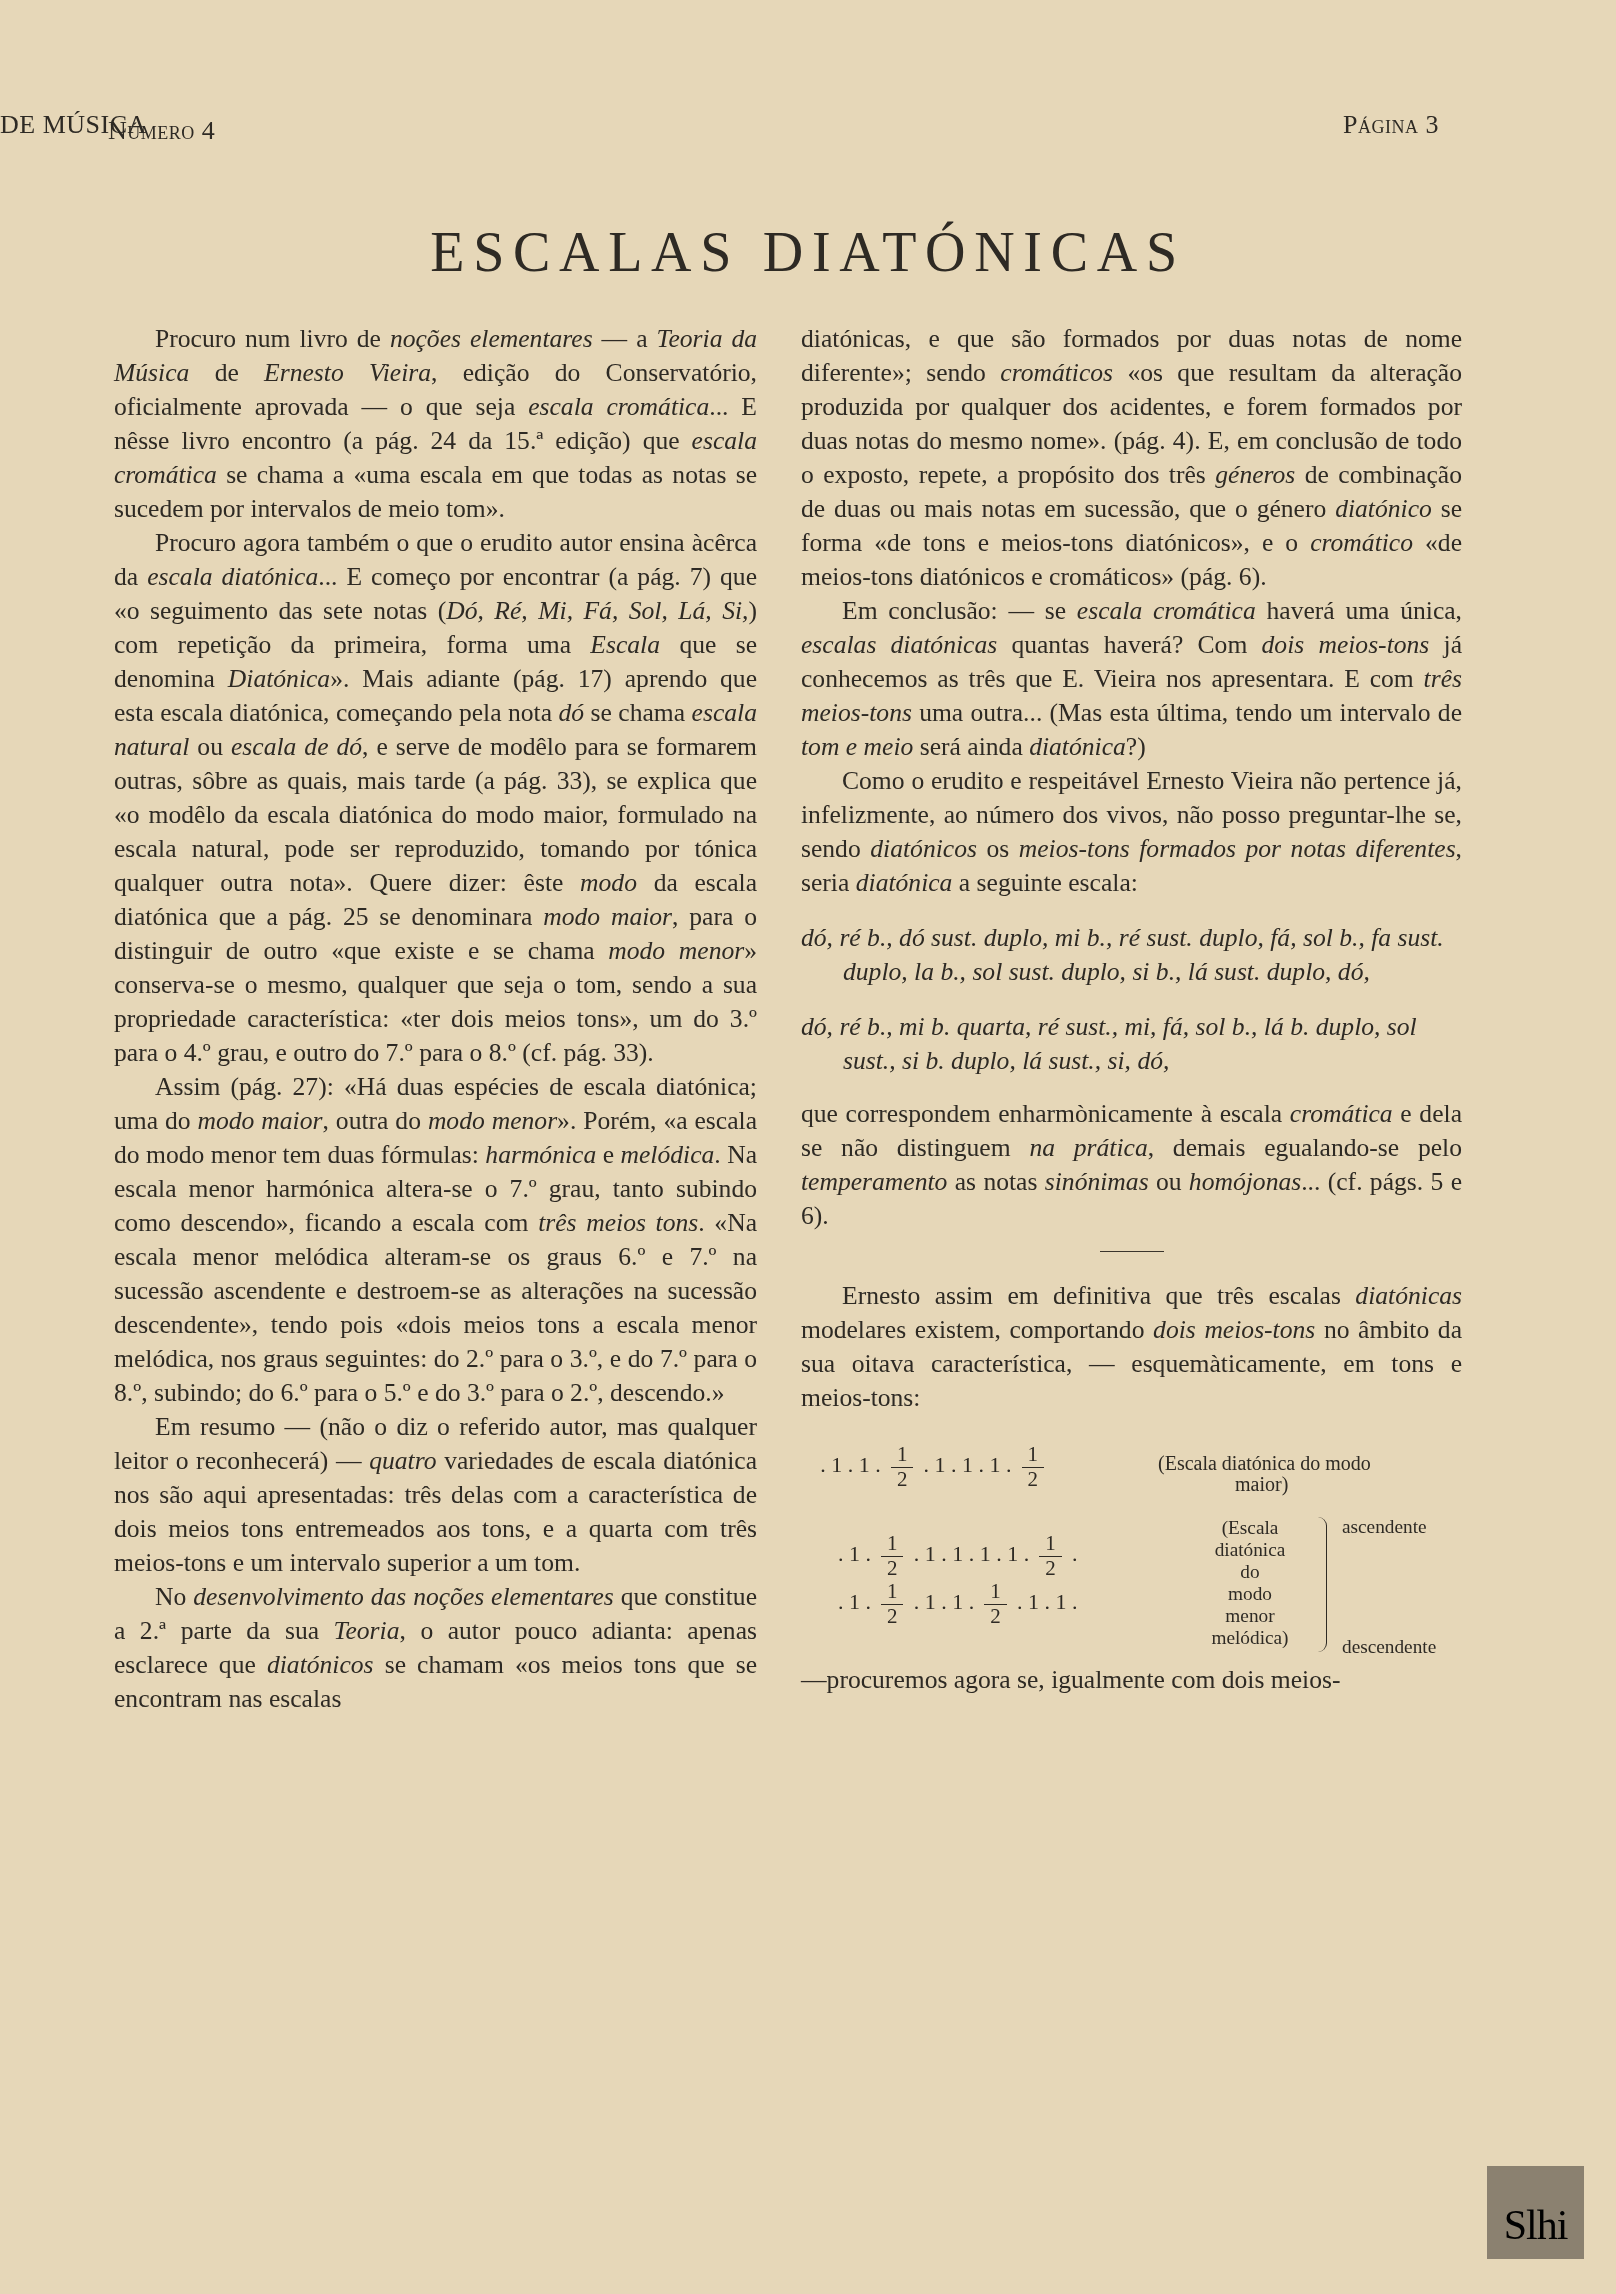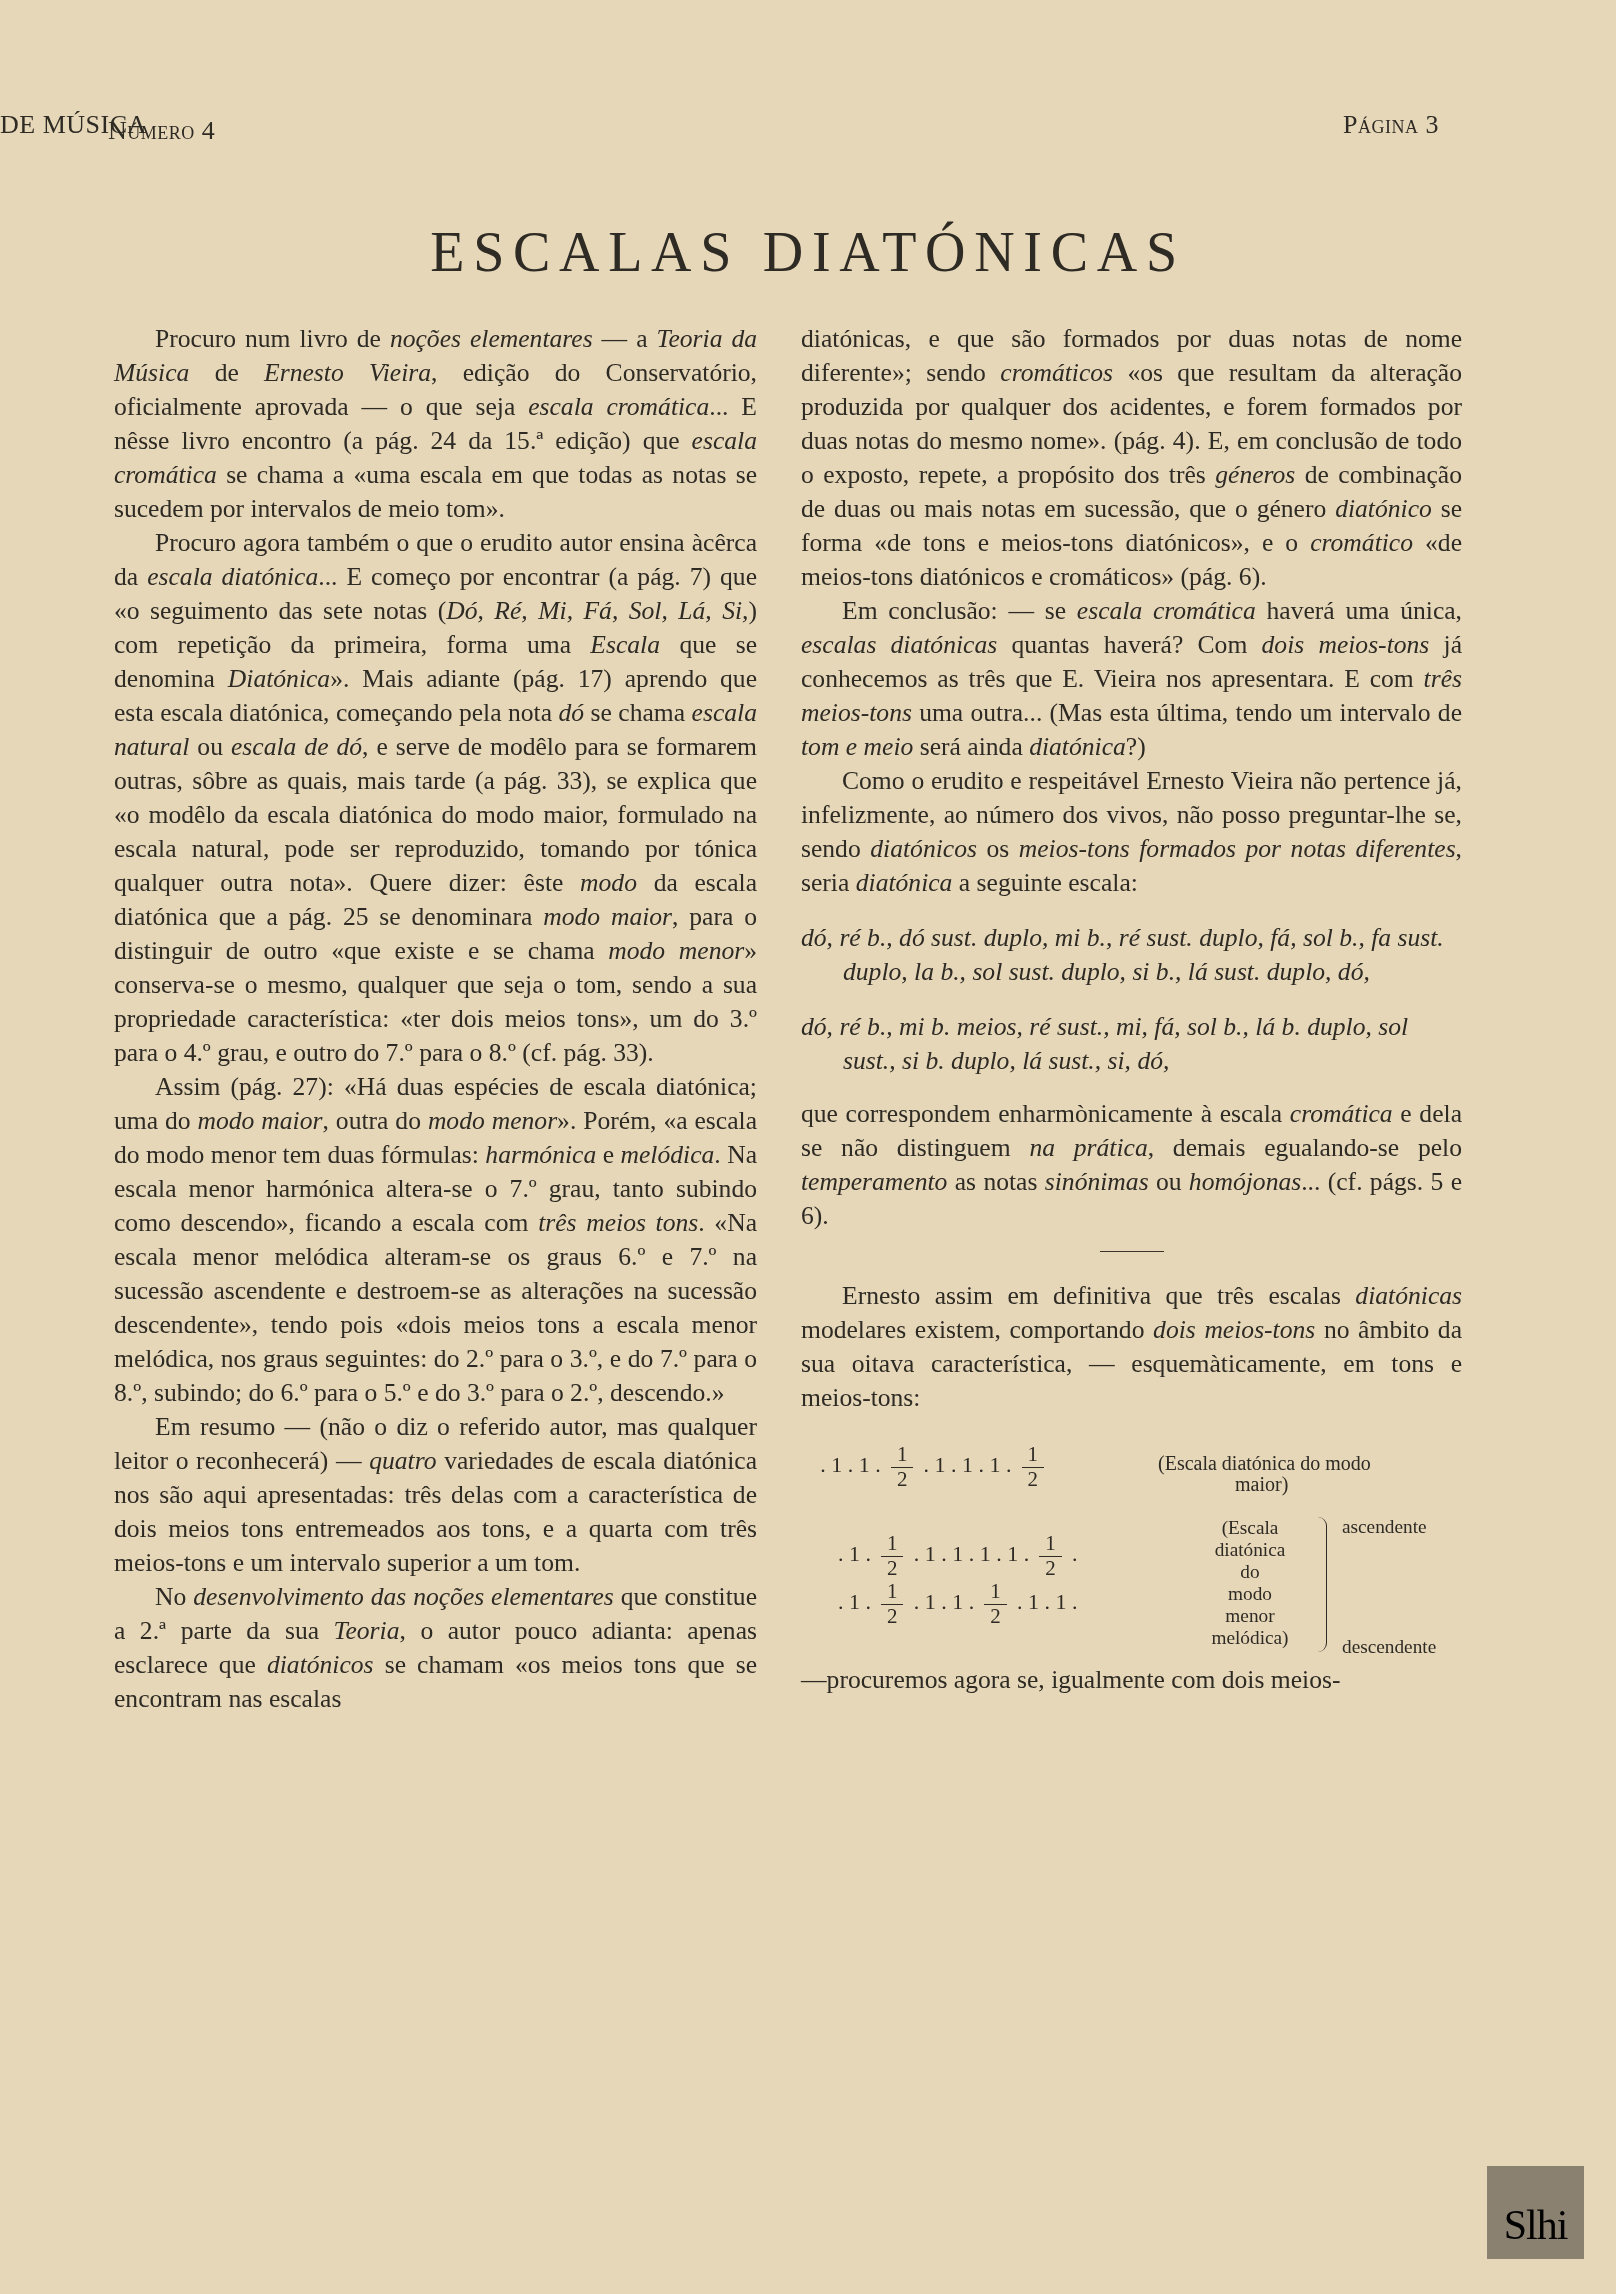--- a/index.html
+++ b/index.html
@@ -82,21 +82,21 @@
     <span>Como o erudito e respeitável Ernesto Vieira não pertence já, infelizmente, ao número dos vivos, não posso preguntar-lhe se, sendo </span><i>diatónicos</i><span> os </span><i>meios-tons formados por notas diferentes</i><span>, seria </span><i>diatónica</i><span> a seguinte escala:</span>
   </p>
 
   <p class="notes" style="text-align:left;">
     <i class="first">dó, ré b., dó sust. duplo, mi b., ré sust. duplo, fá,</i>
     <i>sol b., fa sust. duplo, la b., sol sust. duplo, si b., lá sust. duplo, dó,</i>
   </p>
 
 
   <p class="notes" style="text-align:left;">
-    <i class="first">dó, ré b., mi b. meios, ré sust., mi, fá, sol b., lá b.</i>
+    <i class="first">dó, ré b., mi b. quarta, ré sust., mi, fá, sol b., lá b.</i>
     <i>duplo, sol sust., si b. duplo, lá sust., si, dó,</i>
   </p>
 
   <p class="noindent">
     <span>que correspondem enharmònicamente à escala </span><i>cromática</i><span> e dela se não distinguem </span><i>na prática</i><span>, demais egualando-se pelo </span><i>temperamento</i><span> as notas </span><i>sinónimas</i><span> ou </span><i>homójonas</i><span>... (cf. págs. 5 e 6).</span>
   </p>
 
   <div class="sep"></div>
 
   <p>

